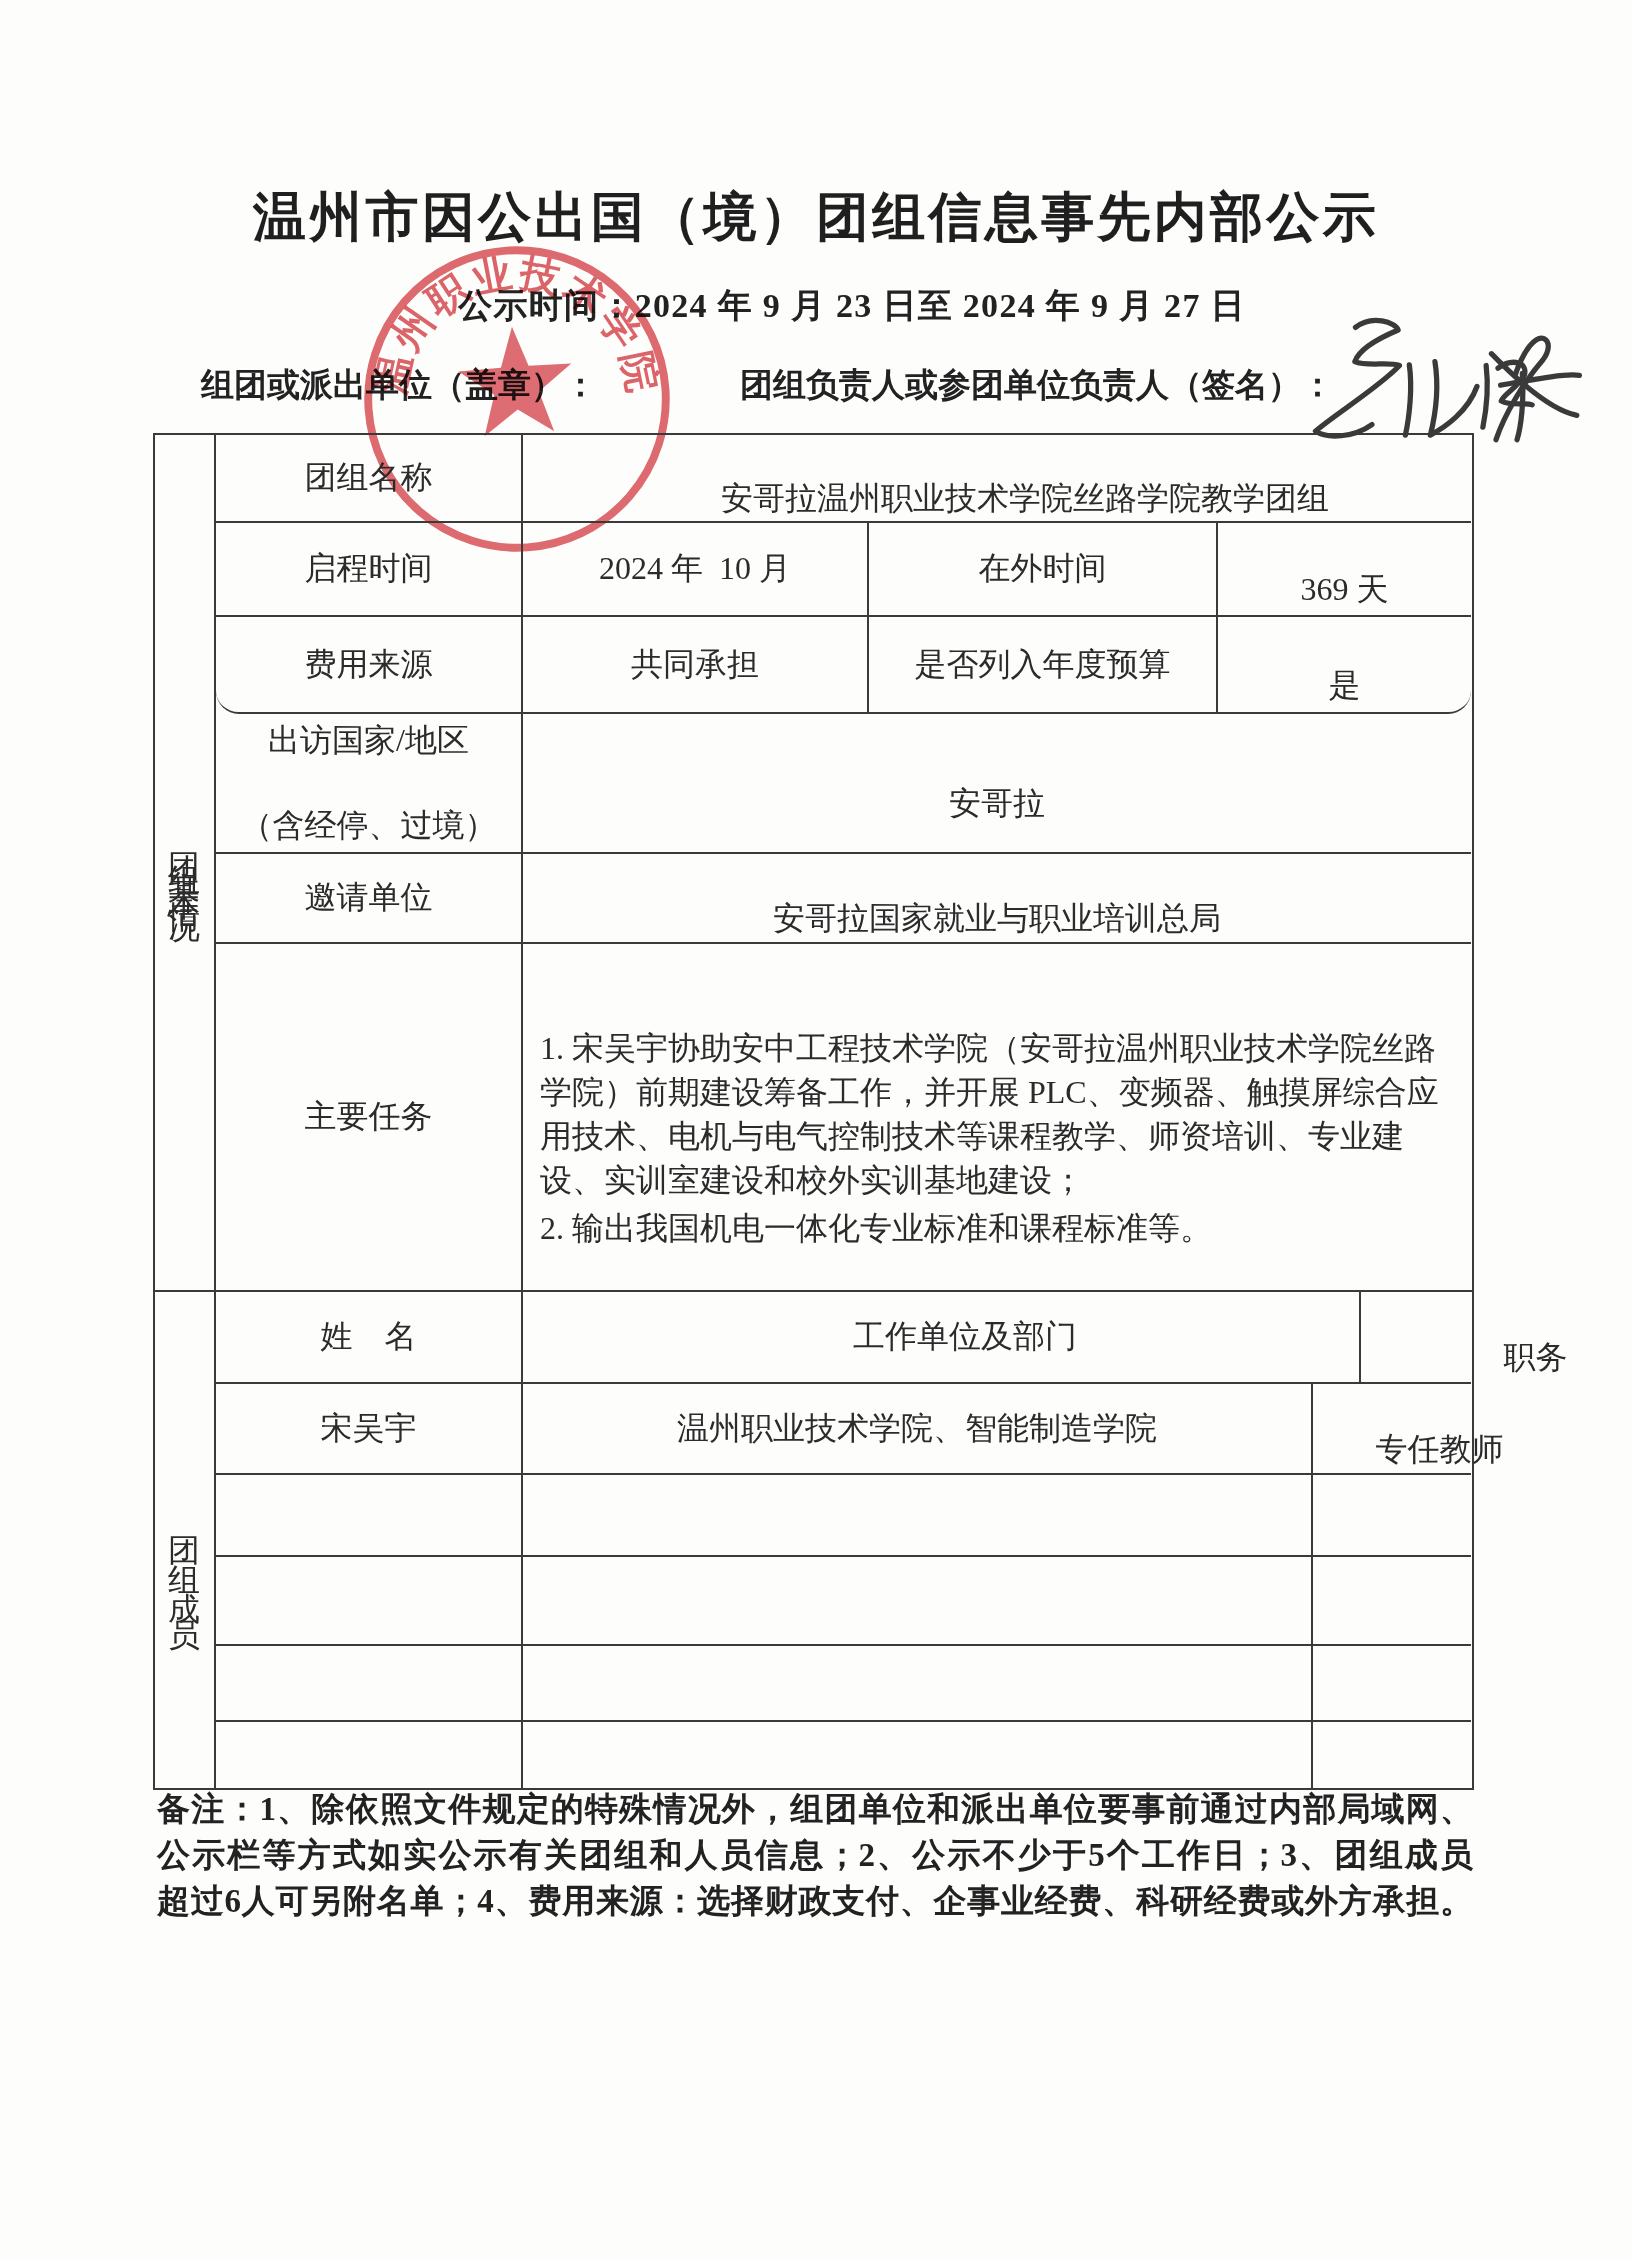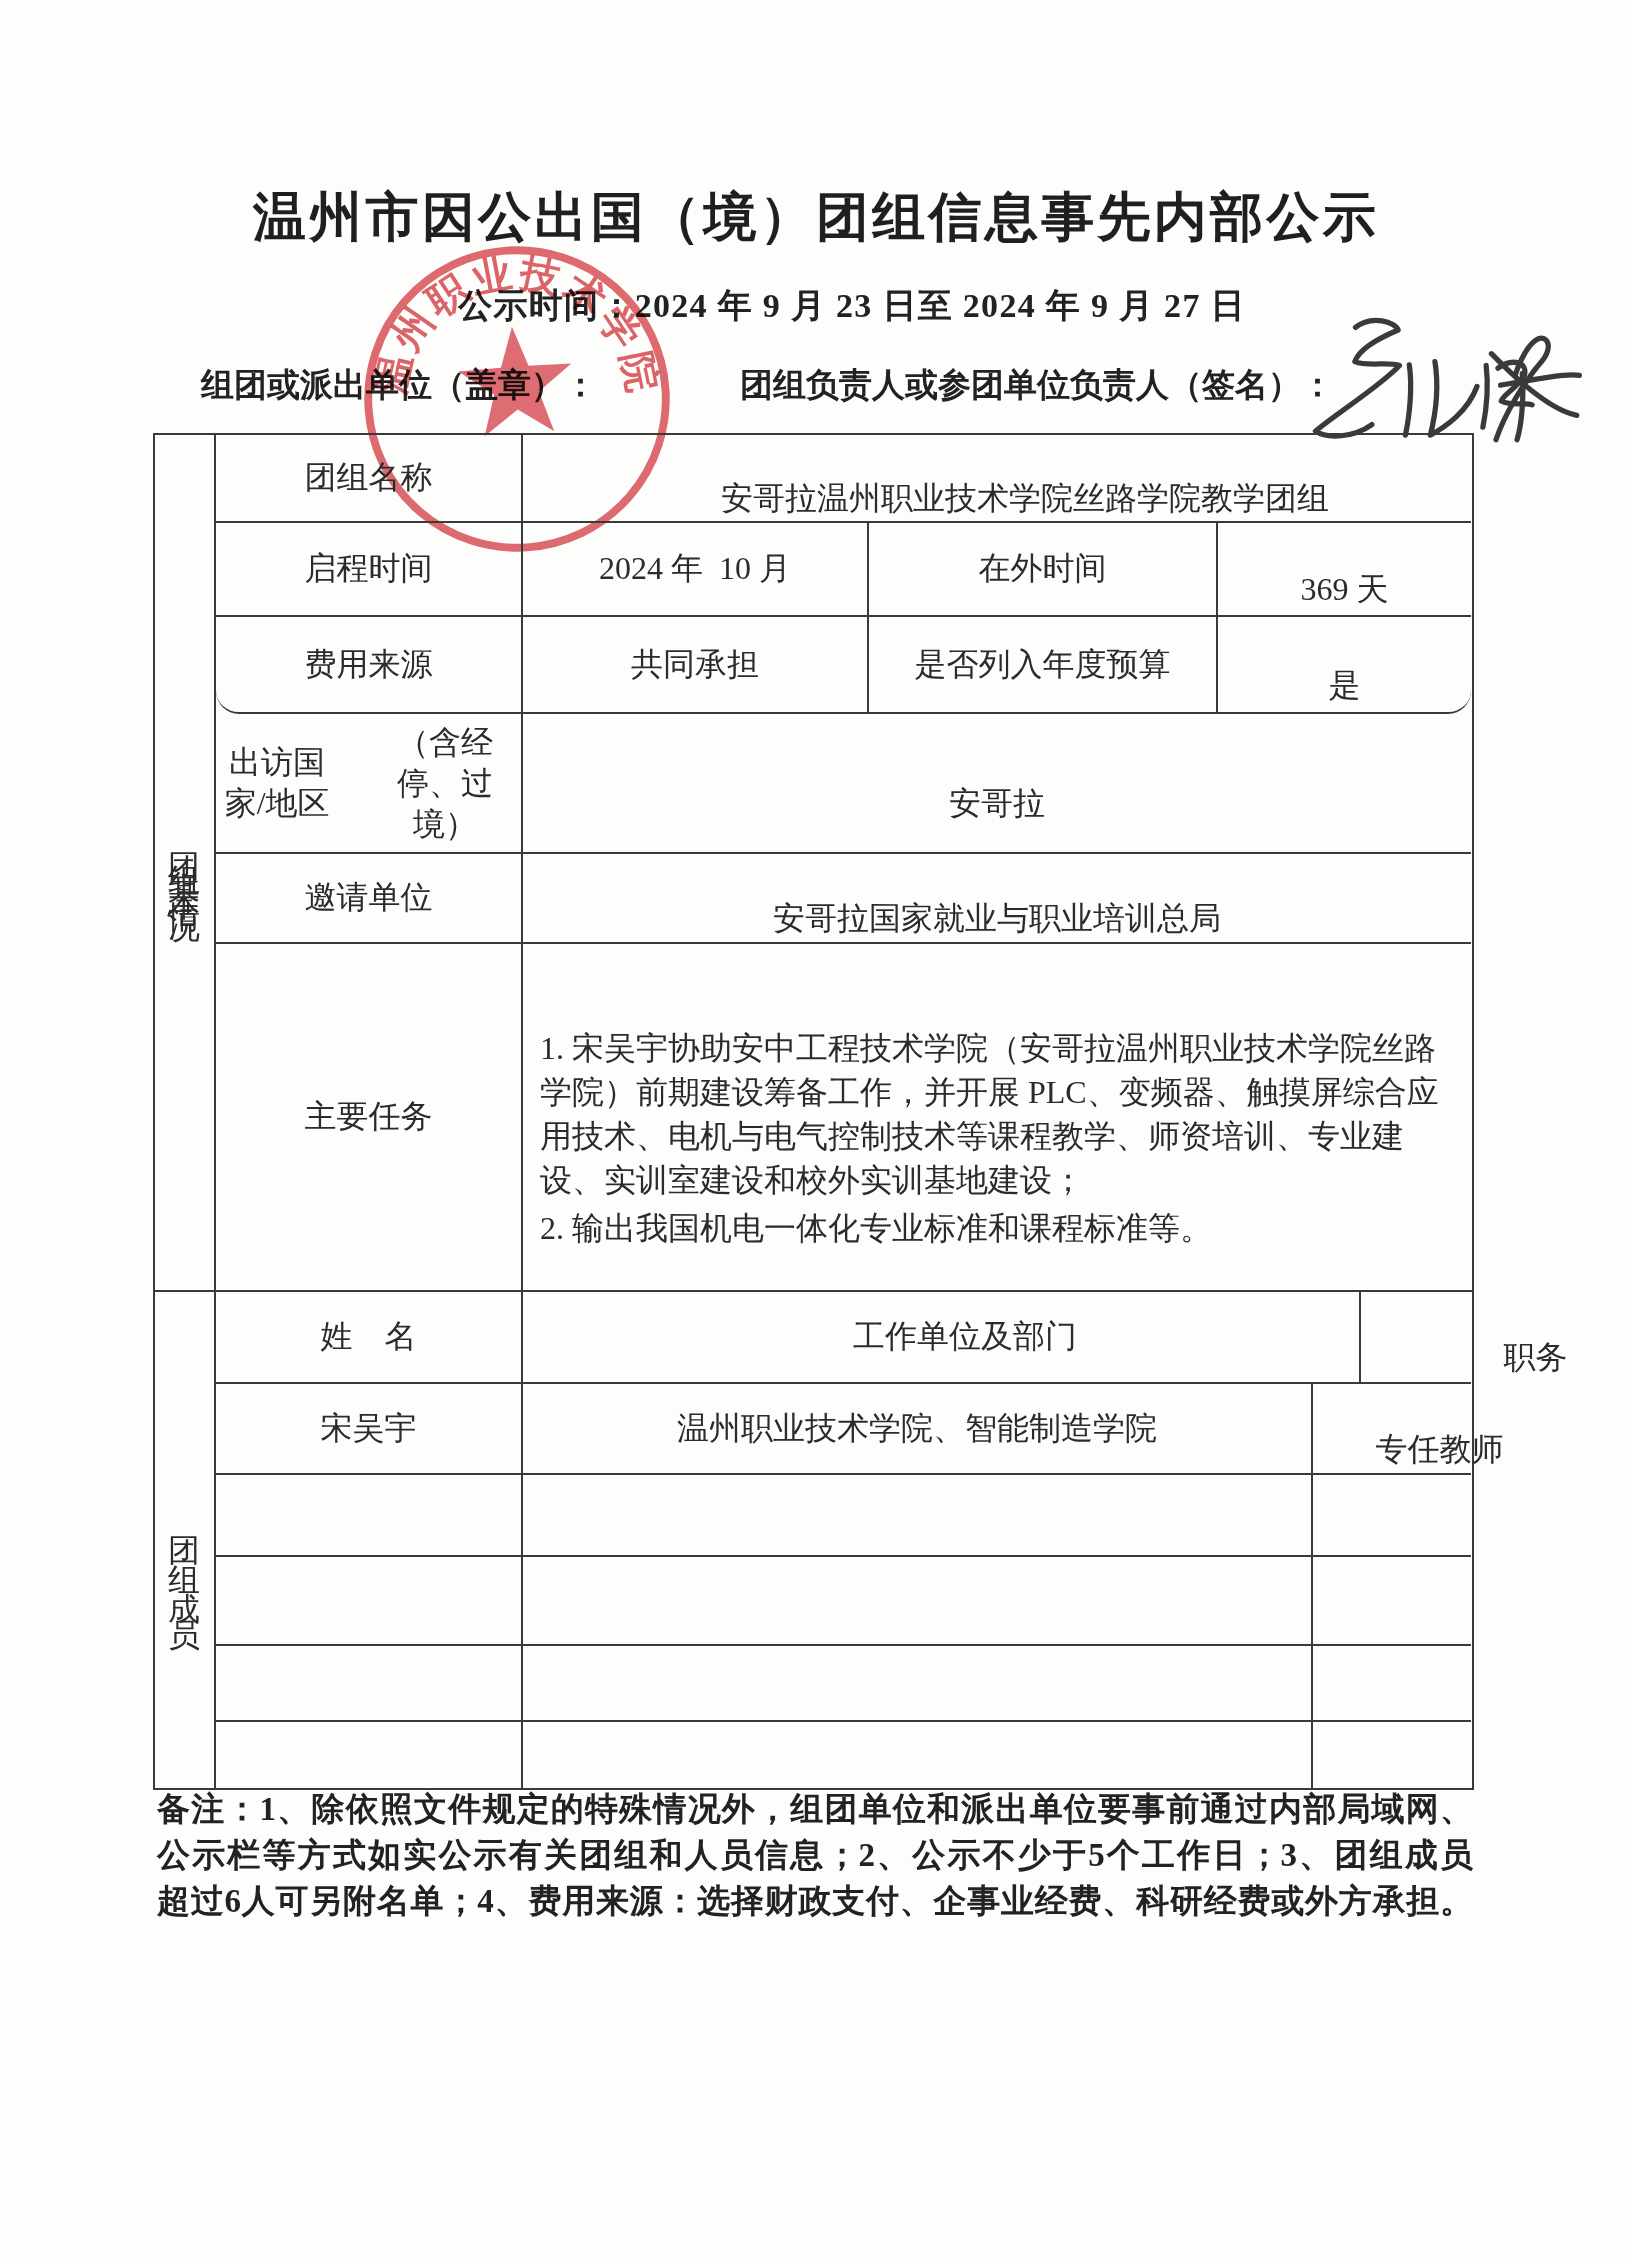--- a/index.html
+++ b/index.html
@@ -42,21 +42,21 @@
   .c{border-right:2px solid #3a3a3a;box-sizing:border-box;display:flex;
      align-items:center;justify-content:center;text-align:center;
      font-size:32px;color:#2b2b2b;flex:none;padding:2.6px 6.6px;}
   .c.end{border-right:none;margin-top:42px;}
   .w-label{width:307px;} .w-v2{width:346px;} .w-l2{width:349px;} .w-v4{width:253px;} .w-rest{width:948px;}
   .w-unit{width:790px;}
   .h1{height:88px;gap:28px;} .h2{height:94px;} .h3{height:97px;border-radius:23px;} .h4{height:140px;}
   .h5{height:90px;} .h6{height:346px;}
   .mh{height:92px;gap:48px;} .m1{height:91px;} .e1{height:82px;} .e2{height:89px;}
   .e3{height:76px;} .e4{height:66px;}
-  .two-line{flex-direction:row;line-height:41px;gap:44px;}
+  .two-line{flex-direction:column;line-height:41px;gap:44px;}
   .tasks{flex-direction:column;align-items:flex-start;justify-content:center;
      text-align:left;padding:6.6px 20px 6.6px 17px;line-height:44px;}
   .tasks .p2{margin-top:4px;}
   .pre{white-space:pre;}
   
   .notes{left:157px;top:1786px;width:1316px;font-size:33px;font-weight:600;
      line-height:46px;color:#222;}
   .notes div{text-align:justify;text-align-last:justify;}
 </style>
 </head>

